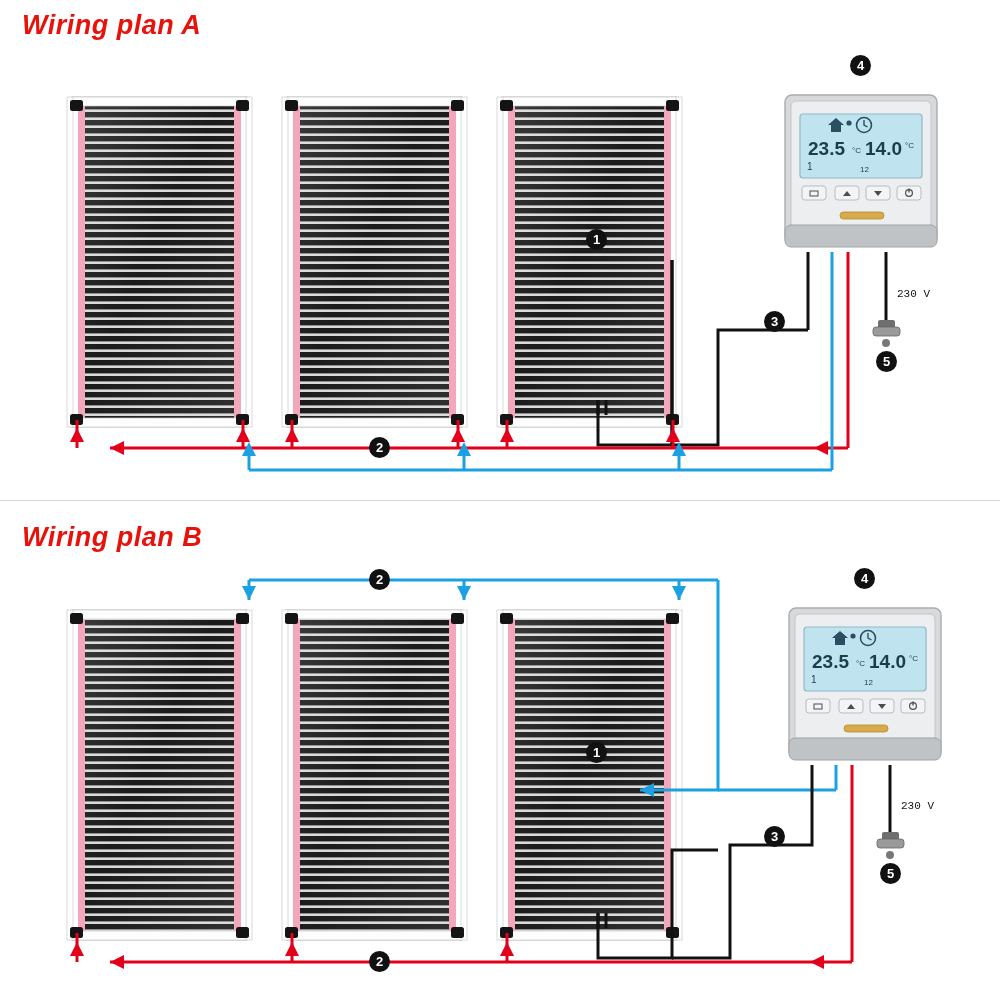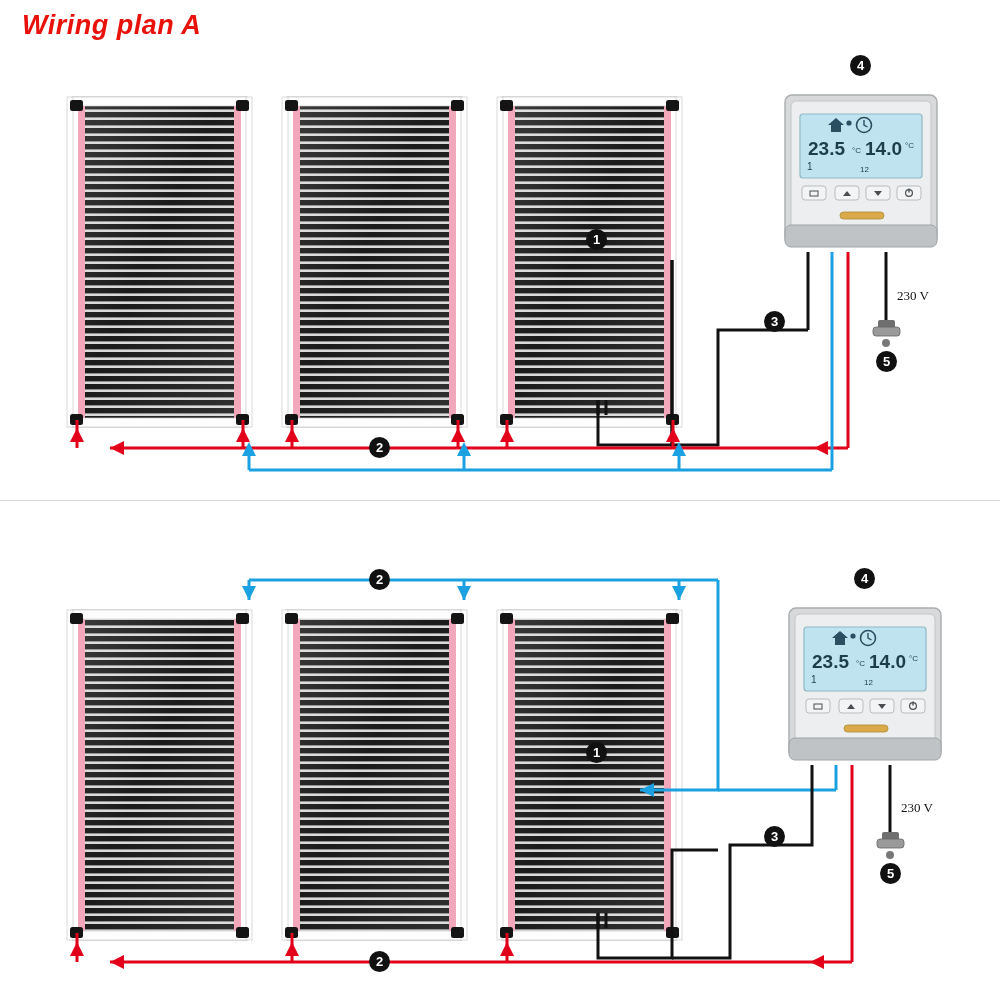--- a/index.html
+++ b/index.html
@@ -5,21 +5,21 @@
   html,body{margin:0;padding:0;}
   body{width:1000px;height:1000px;background:#ffffff;font-family:"Liberation Sans",sans-serif;position:relative;overflow:hidden;}
   .plan{position:absolute;left:0;width:1000px;height:500px;}
   #planA{top:0;text-align:right;}
   #planB{top:500px;}
   .plan-title{position:absolute;left:22px;top:10px;font-size:27px;font-weight:bold;font-style:italic;color:#e8120b;letter-spacing:0.5px;}
   .divider{position:absolute;left:0;top:500px;width:1000px;height:0;border-top:1px solid #d9d9d9;}
   svg{position:absolute;left:0;top:0;width:1000px;height:500px;overflow:visible;}
   .film{position:absolute;}
   .badge{position:absolute;width:21px;height:21px;border-radius:50%;background:#111;color:#fff;font-size:13px;font-weight:bold;display:flex;align-items:center;justify-content:center;line-height:1;}
-  .voltlabel{position:absolute;font-size:13px;color:#111;font-family:Liberation Serif, serif;}
+  .voltlabel{position:absolute;font-size:11px;color:#111;font-family:Liberation Mono, monospace;}
   
   .thermo{position:absolute;width:160px;height:160px;}
 </style>
 </head>
 <body>
 
 <div class="plan" id="planA">
 
   <div class="plan-title">Wiring plan A</div>
 
@@ -197,20 +197,21 @@
       <span>5</span>
     </div>
 
   <div class="voltlabel" style="left:897px;top:288px;">230 V</div>
 </div>
 
 <div class="divider"></div>
 
 <div class="plan" id="planB">
 
+  <div class="plan-title" style="top:22px;">Wiring plan B</div>
 
   <div class="film" style="left:72px;top:110px;width:175px;height:330px;"></div>
   <div class="film" style="left:287px;top:110px;width:175px;height:330px;"></div>
   <div class="film" style="left:502px;top:110px;width:175px;height:330px;"></div>
 
   <svg viewBox="0 0 1000 500">
     <defs>
       <pattern id="stripesB" x="0" y="0" width="8" height="8" patternUnits="userSpaceOnUse">
         <rect x="0" y="0" width="8" height="8" fill="#d8d8d8"></rect>
         <rect x="0" y="0" width="8" height="5.4" fill="#141414"></rect>

